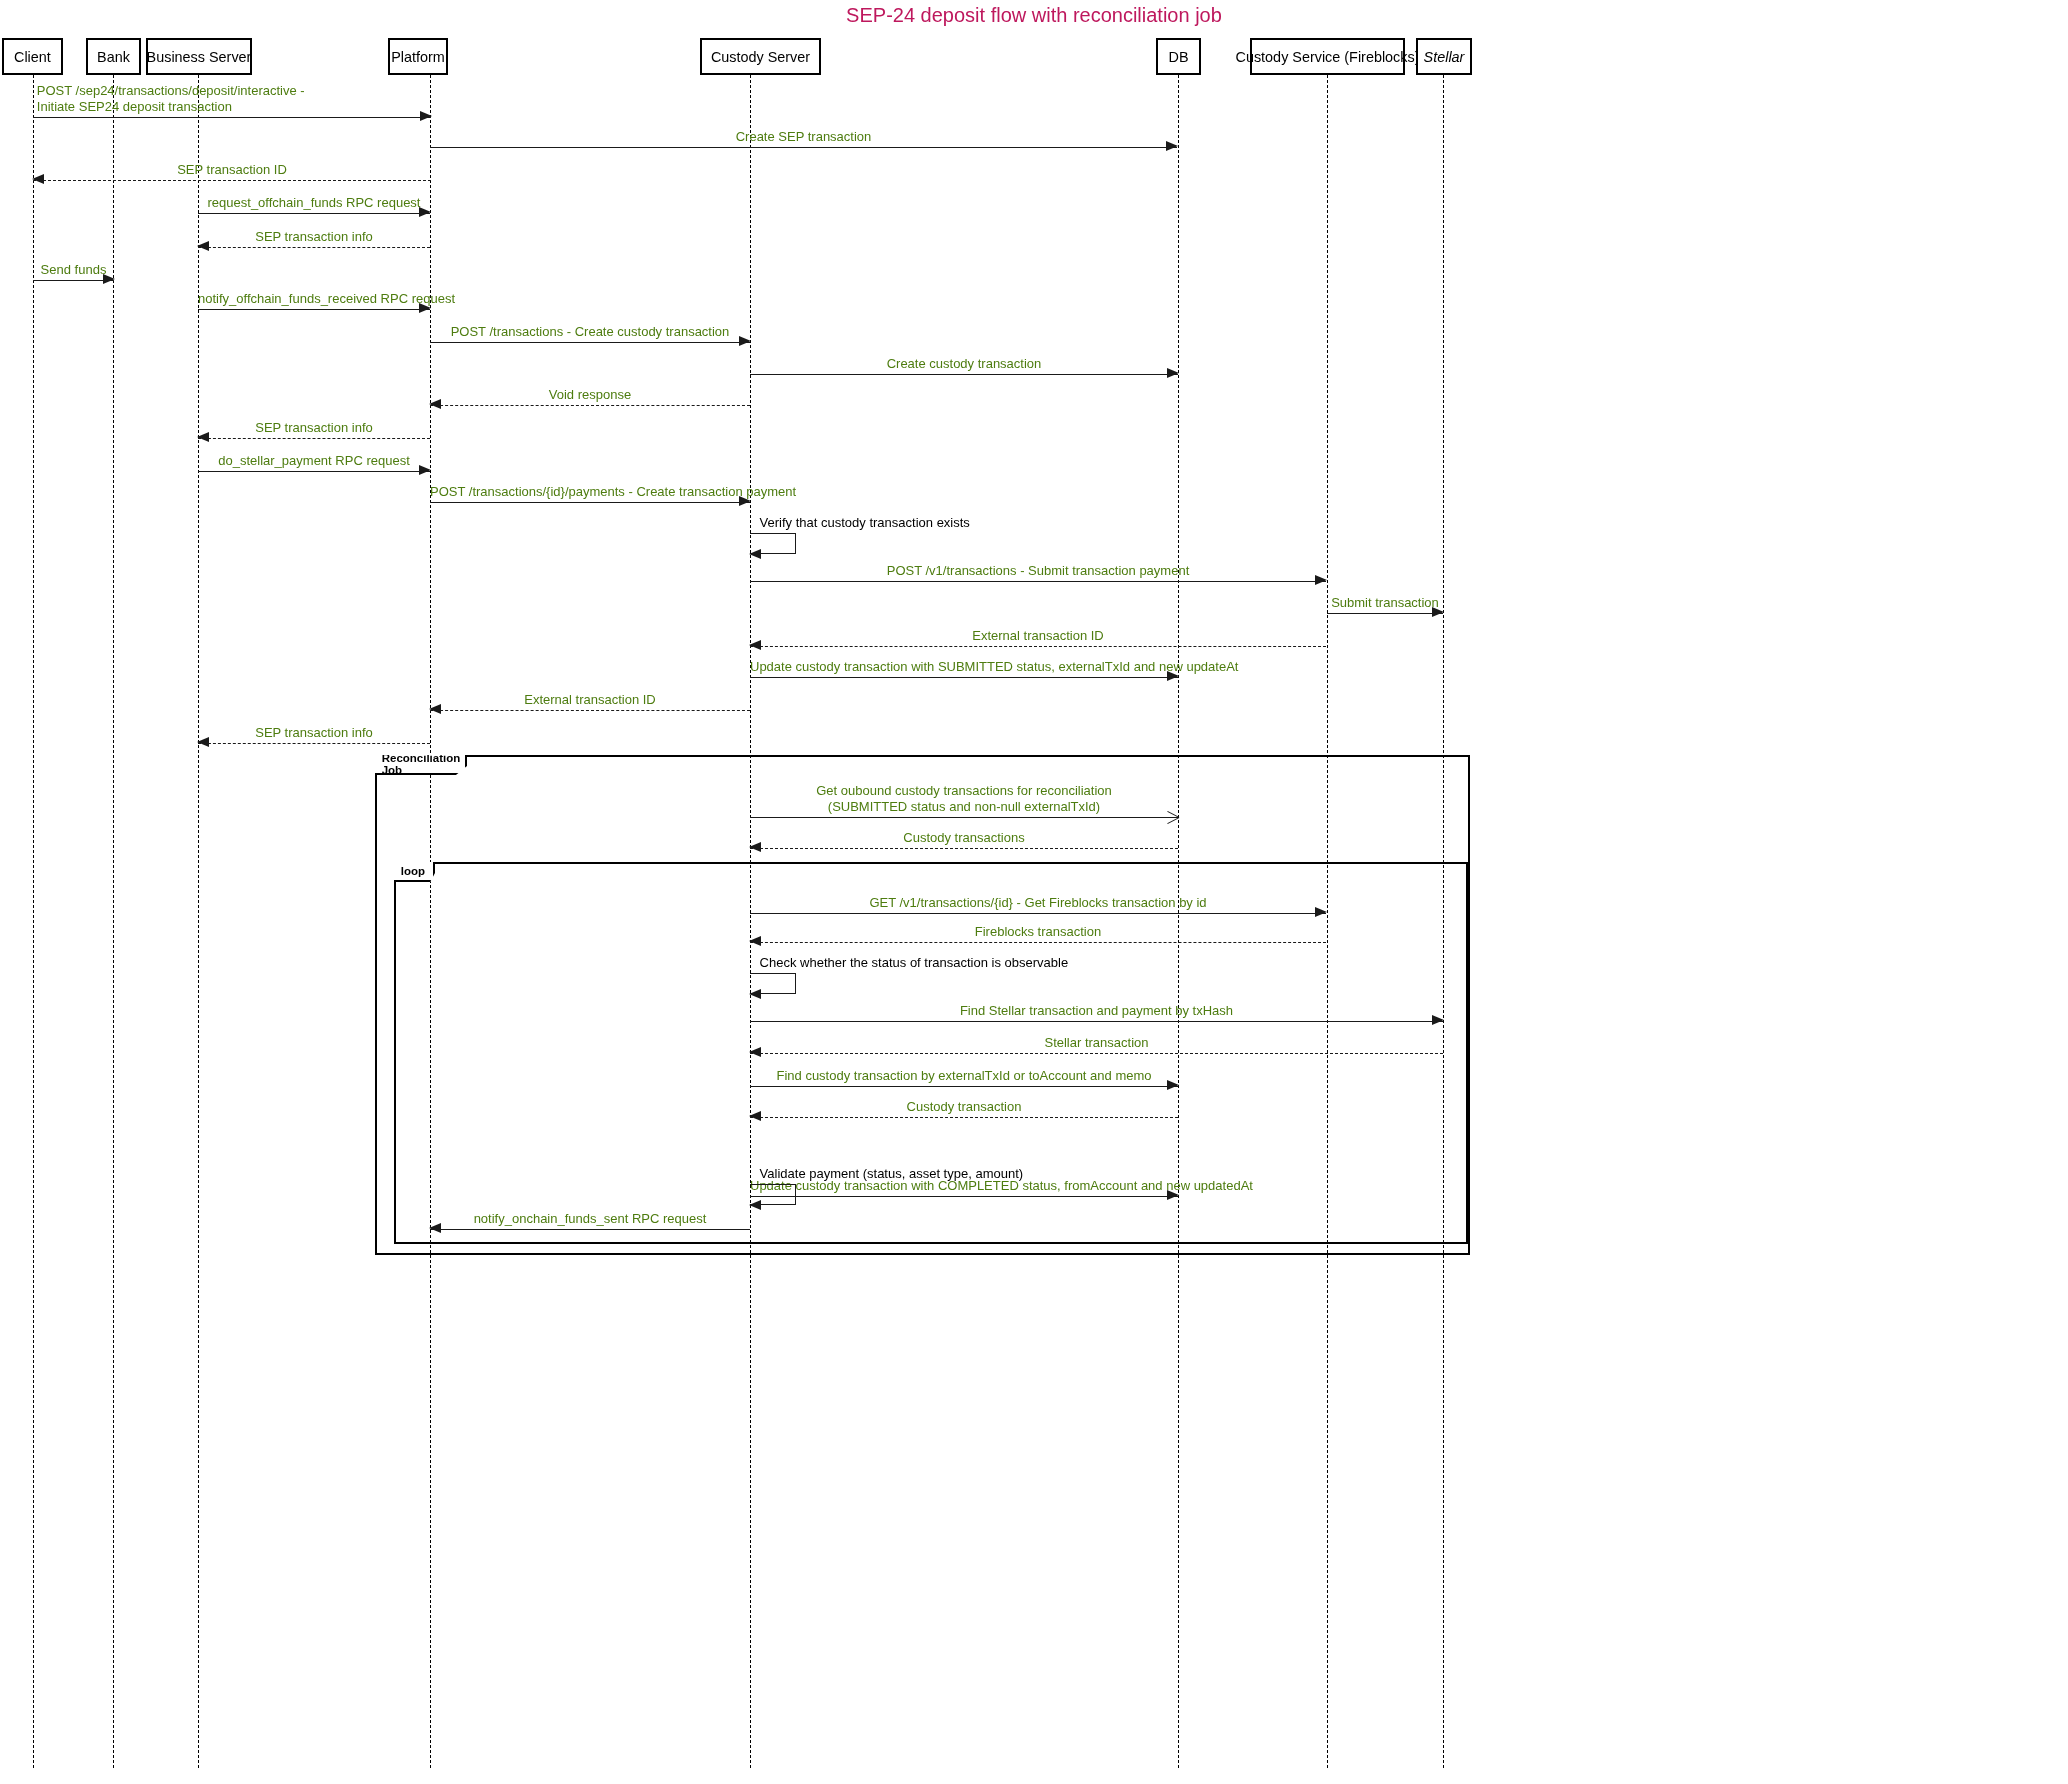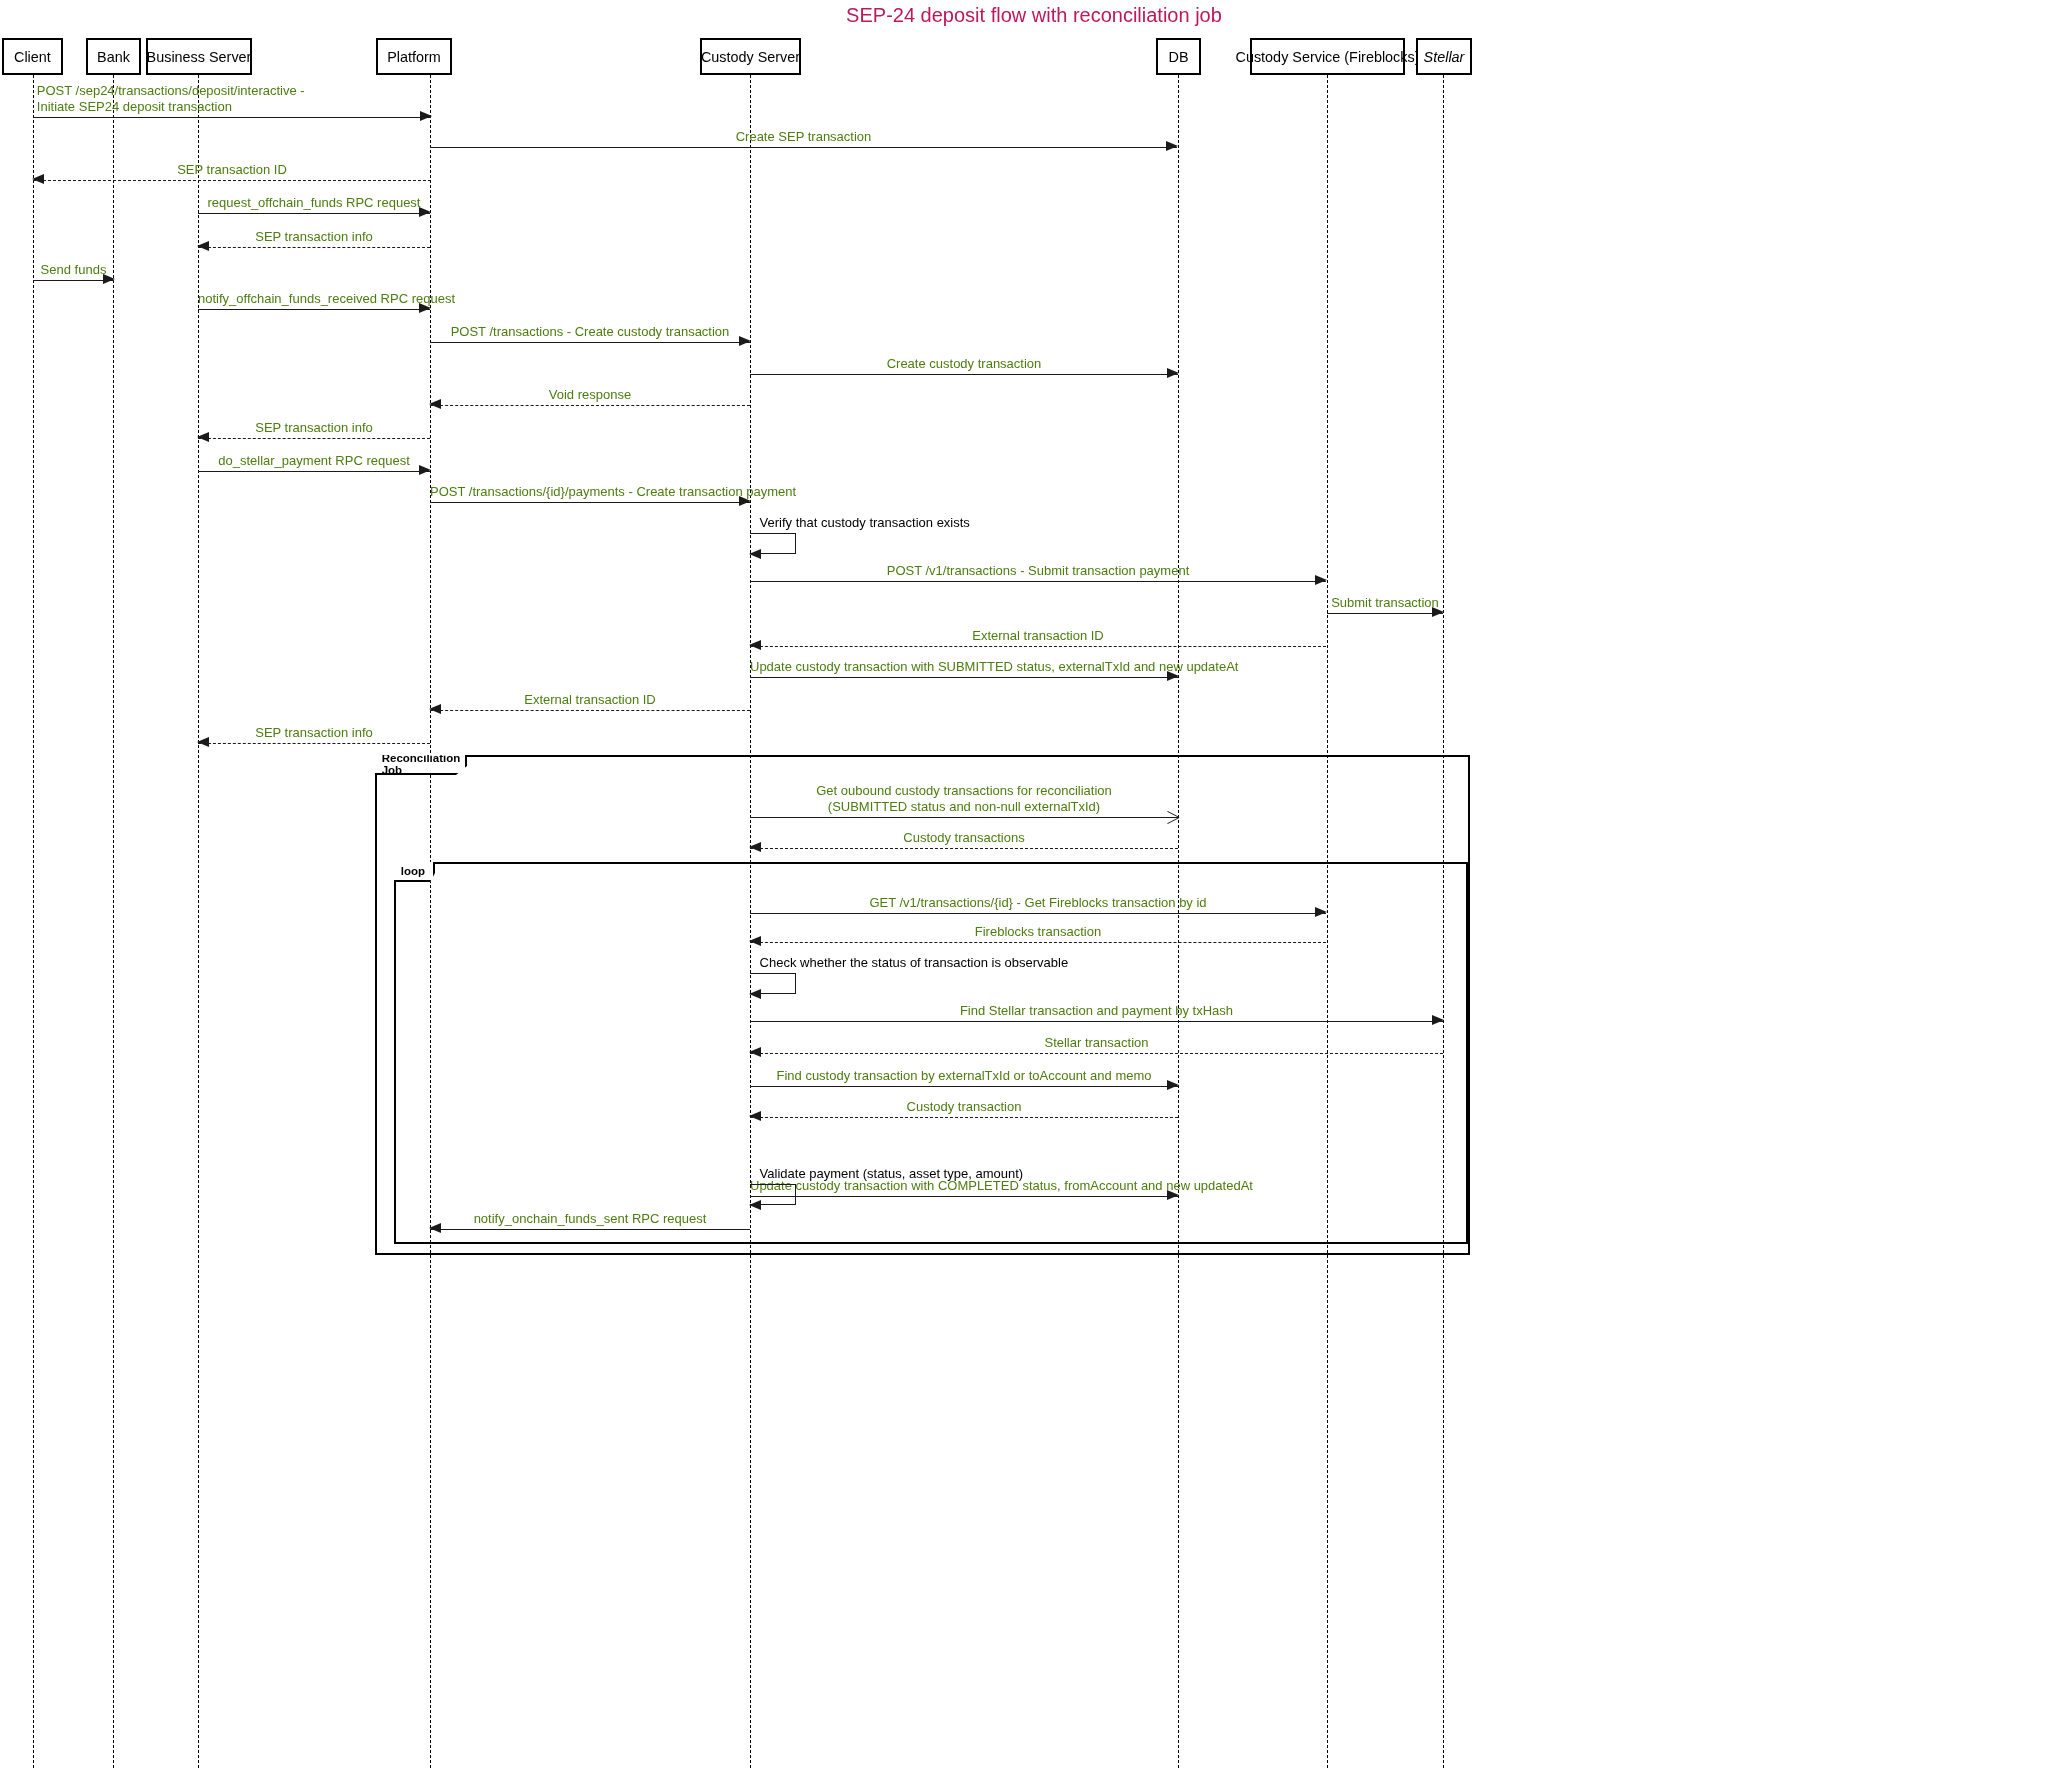--- a/index.html
+++ b/index.html
@@ -58,24 +58,24 @@
   <div id="participants-layer">
       <div class="plabel" style="left: 1.9px; top: 38px; width: 61px;">
         <span>Client</span>
       </div>
       <div class="plabel" style="left: 86px; top: 38px; width: 55px;">
         <span>Bank</span>
       </div>
       <div class="plabel" style="left: 146px; top: 38px; width: 106px;">
         <span>Business Server</span>
       </div>
-      <div class="plabel" style="left: 376px; top: 38px; width: 76px;">
+      <div class="plabel" style="left: 388px; top: 38px; width: 60px;">
         <span>Platform</span>
       </div>
-      <div class="plabel" style="left: 700px; top: 38px; width: 101px; justify-content: center;">
+      <div class="plabel" style="left: 700px; top: 38px; width: 121px; justify-content: center;">
         <span>Custody Server</span>
       </div>
       <div class="plabel" style="left: 1156px; top: 38px; width: 45px;">
         <span>DB</span>
       </div>
       <div class="plabel" style="left: 1250px; top: 38px; width: 155px;">
         <span>Custody Service (Fireblocks)</span>
       </div>
       <div class="plabel" style="left: 1416px; top: 38px; width: 56px; font-style: italic;">
         <span>Stellar</span>

